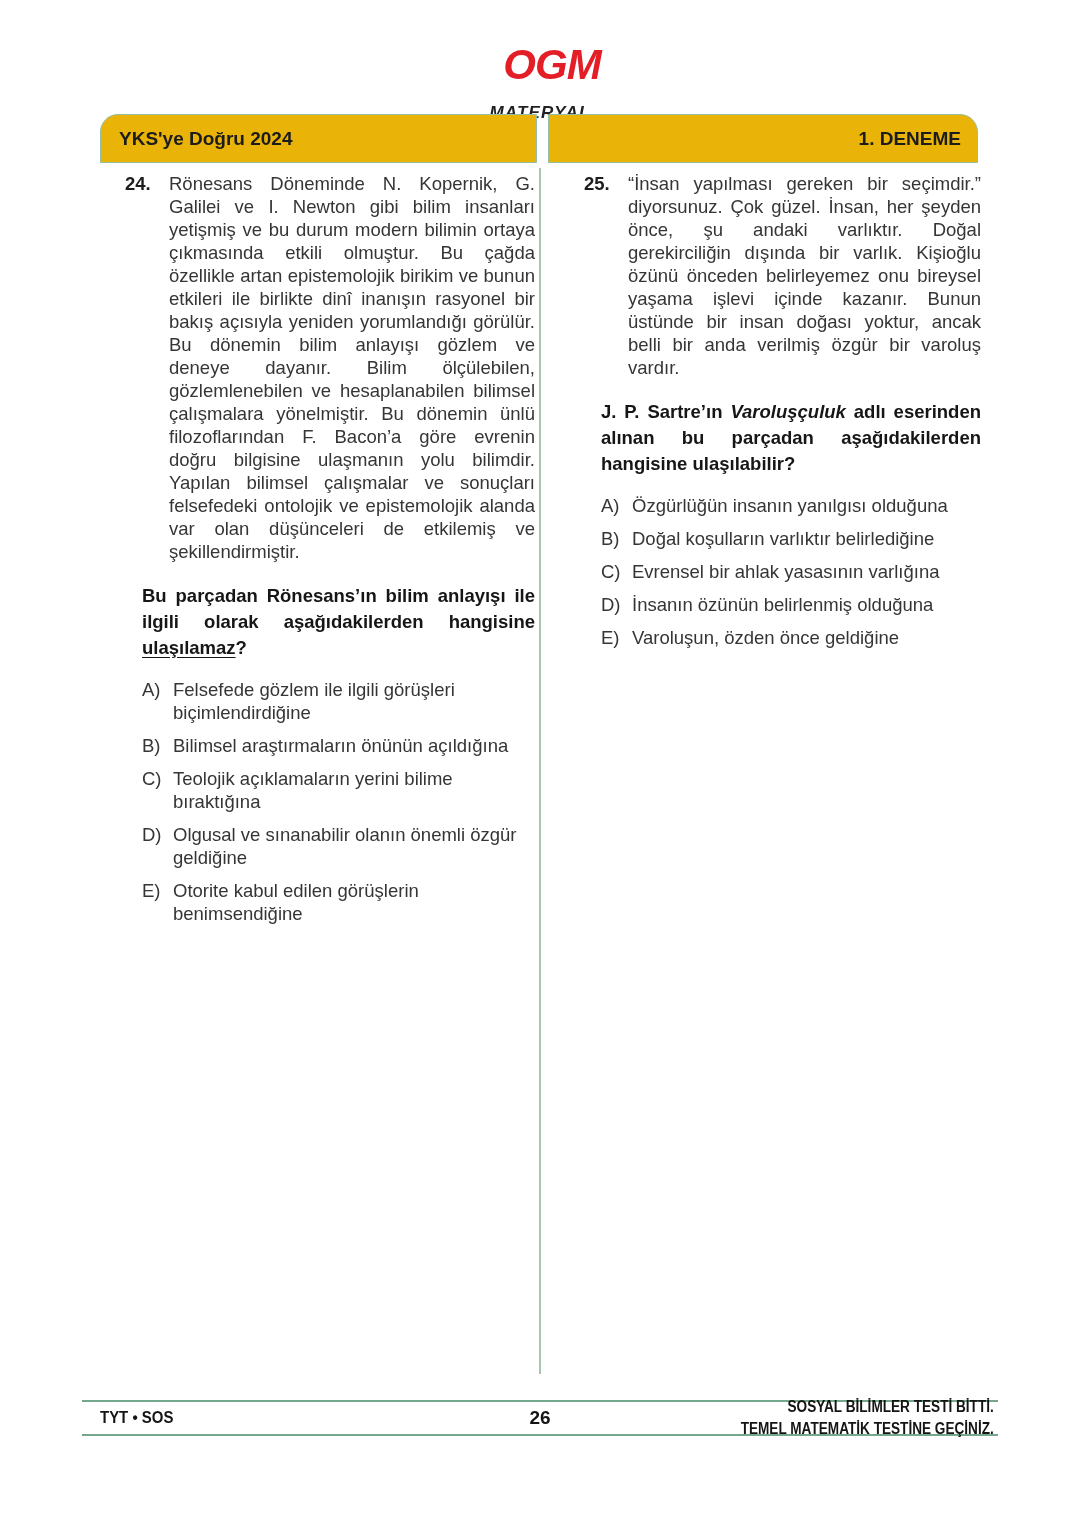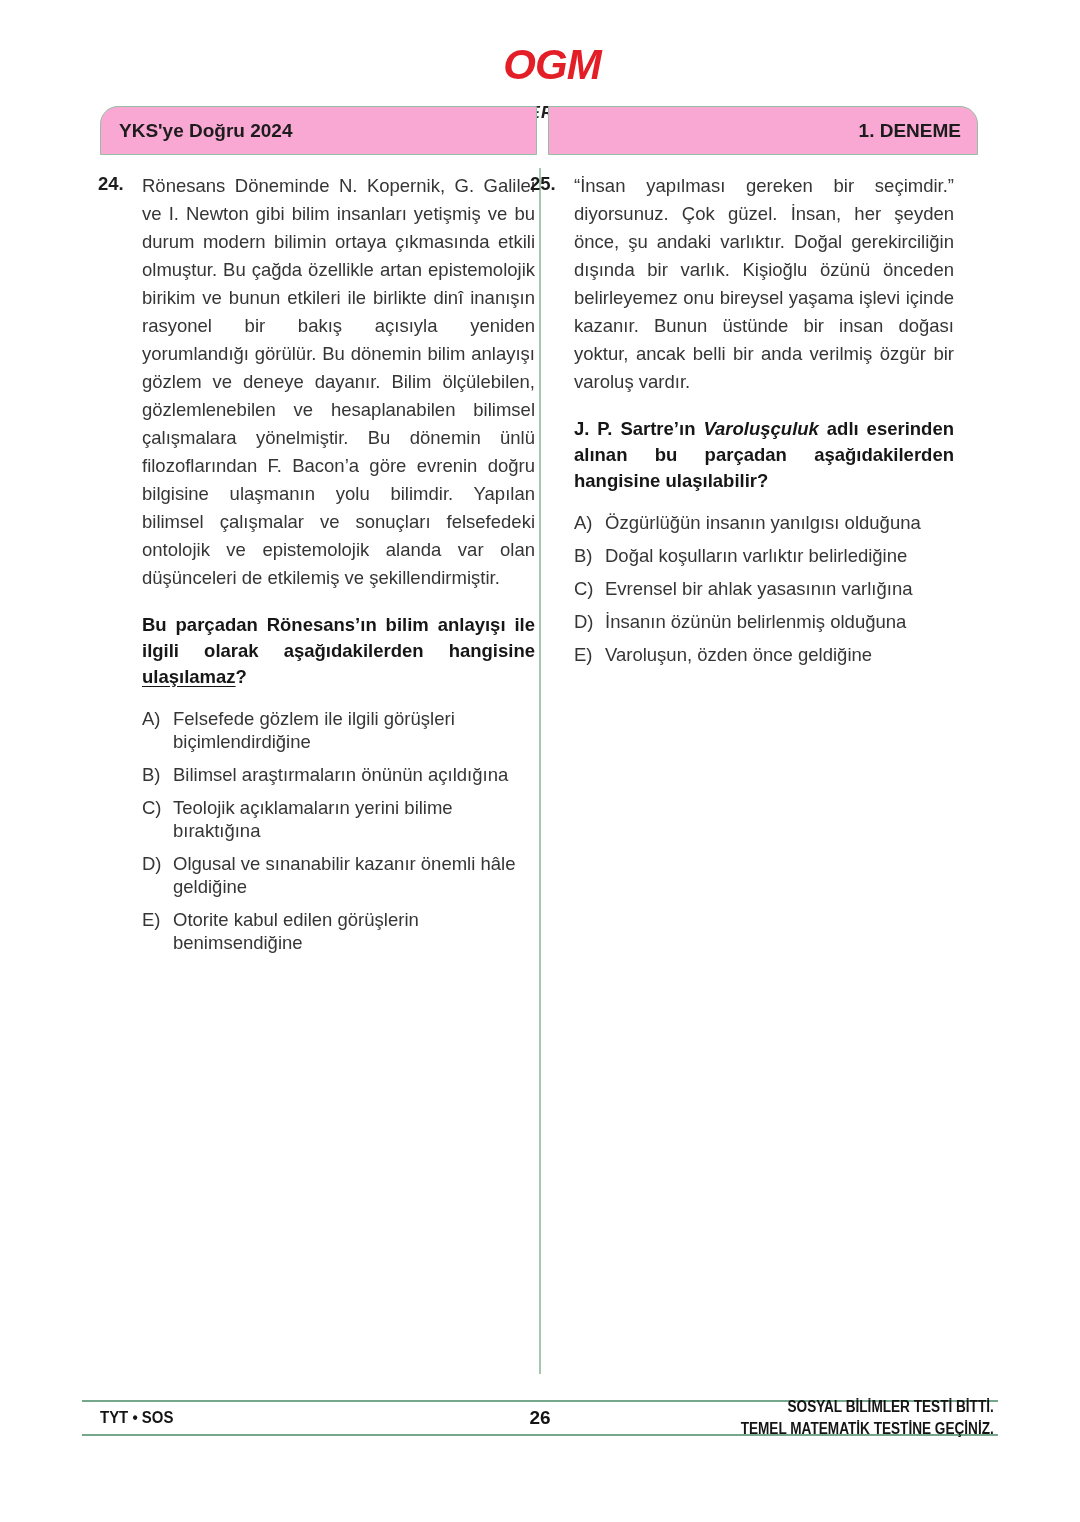--- a/index.html
+++ b/index.html
@@ -21,22 +21,22 @@
     font-size: 42px; font-weight: 700; font-style: italic;
     letter-spacing: -1px; color: #e31e26; margin-left: 24px;
   }
   .logo-sub {
     font-size: 17px; font-weight: 700; font-style: italic;
     letter-spacing: 1.2px; color: #232021; margin-top: 18px;
   }
 
   
   .hdr-box {
-    position: absolute; top: 106px; height: 49px;
-    border: 1.5px solid #94bfa2; background: #f9a8d4;
+    position: absolute; top: 114px; height: 49px;
+    border: 1.5px solid #94bfa2; background: #eab308;
     display: flex; align-items: center;
     font-size: 19px; font-weight: 700; color: #1c1c1c;
   }
   .hdr-left {
     left: 100px; width: 437px;
     border-radius: 18px 0 0 0;
     padding-left: 18px; justify-content: flex-start;
   }
   .hdr-right {
     left: 548px; width: 430px;
@@ -46,29 +46,29 @@
 
   
   .divider {
     position: absolute; left: 539px; top: 168px;
     width: 2px; height: 1206px; background: #a5c6b1;
   }
 
   
   .col { position: absolute; top: 172px; }
   .col-left  { left: 98px;  width: 437px; }
-  .col-right { left: 530px; width: 424px; }
+  .col-right { left: 557px; width: 424px; }
 
-  .q-head { display: flex; }
+  .q-head { display: flex; margin-left: 27px; }
   .q-num {
     font-weight: 700; font-size: 18.5px; color: #1d1d1d;
     width: 44px; flex: 0 0 44px; line-height: 23px;
   }
   .q-body {
-    flex: 1; font-size: 18.5px; line-height: 28px;
+    flex: 1; font-size: 18.5px; line-height: 23px;
     text-align: justify; color: #353535;
   }
   .q-stem {
     margin: 20px 0 0 44px;
     font-size: 18.5px; line-height: 26px; font-weight: 700;
     text-align: justify; color: #161616;
   }
   .q-stem .u { text-decoration: underline; text-underline-offset: 3px; }
   .q-stem .i { font-style: italic; }
 
@@ -141,21 +141,21 @@
     <div class="option">
       <span class="opt-letter">B)</span>
       <span class="opt-text">Bilimsel araştırmaların önünün açıldığına</span>
     </div>
     <div class="option">
       <span class="opt-letter">C)</span>
       <span class="opt-text">Teolojik açıklamaların yerini bilime bıraktığına</span>
     </div>
     <div class="option">
       <span class="opt-letter">D)</span>
-      <span class="opt-text">Olgusal ve sınanabilir kazanır önemli hâle geldiğine</span>
+      <span class="opt-text">Olgusal ve sınanabilir olanın önemli özgür geldiğine</span>
     </div>
     <div class="option">
       <span class="opt-letter">E)</span>
       <span class="opt-text">Otorite kabul edilen görüşlerin benimsendiğine</span>
     </div>
   </div>
 </div>
 
 <div class="col col-right">
   <div class="q-head">

